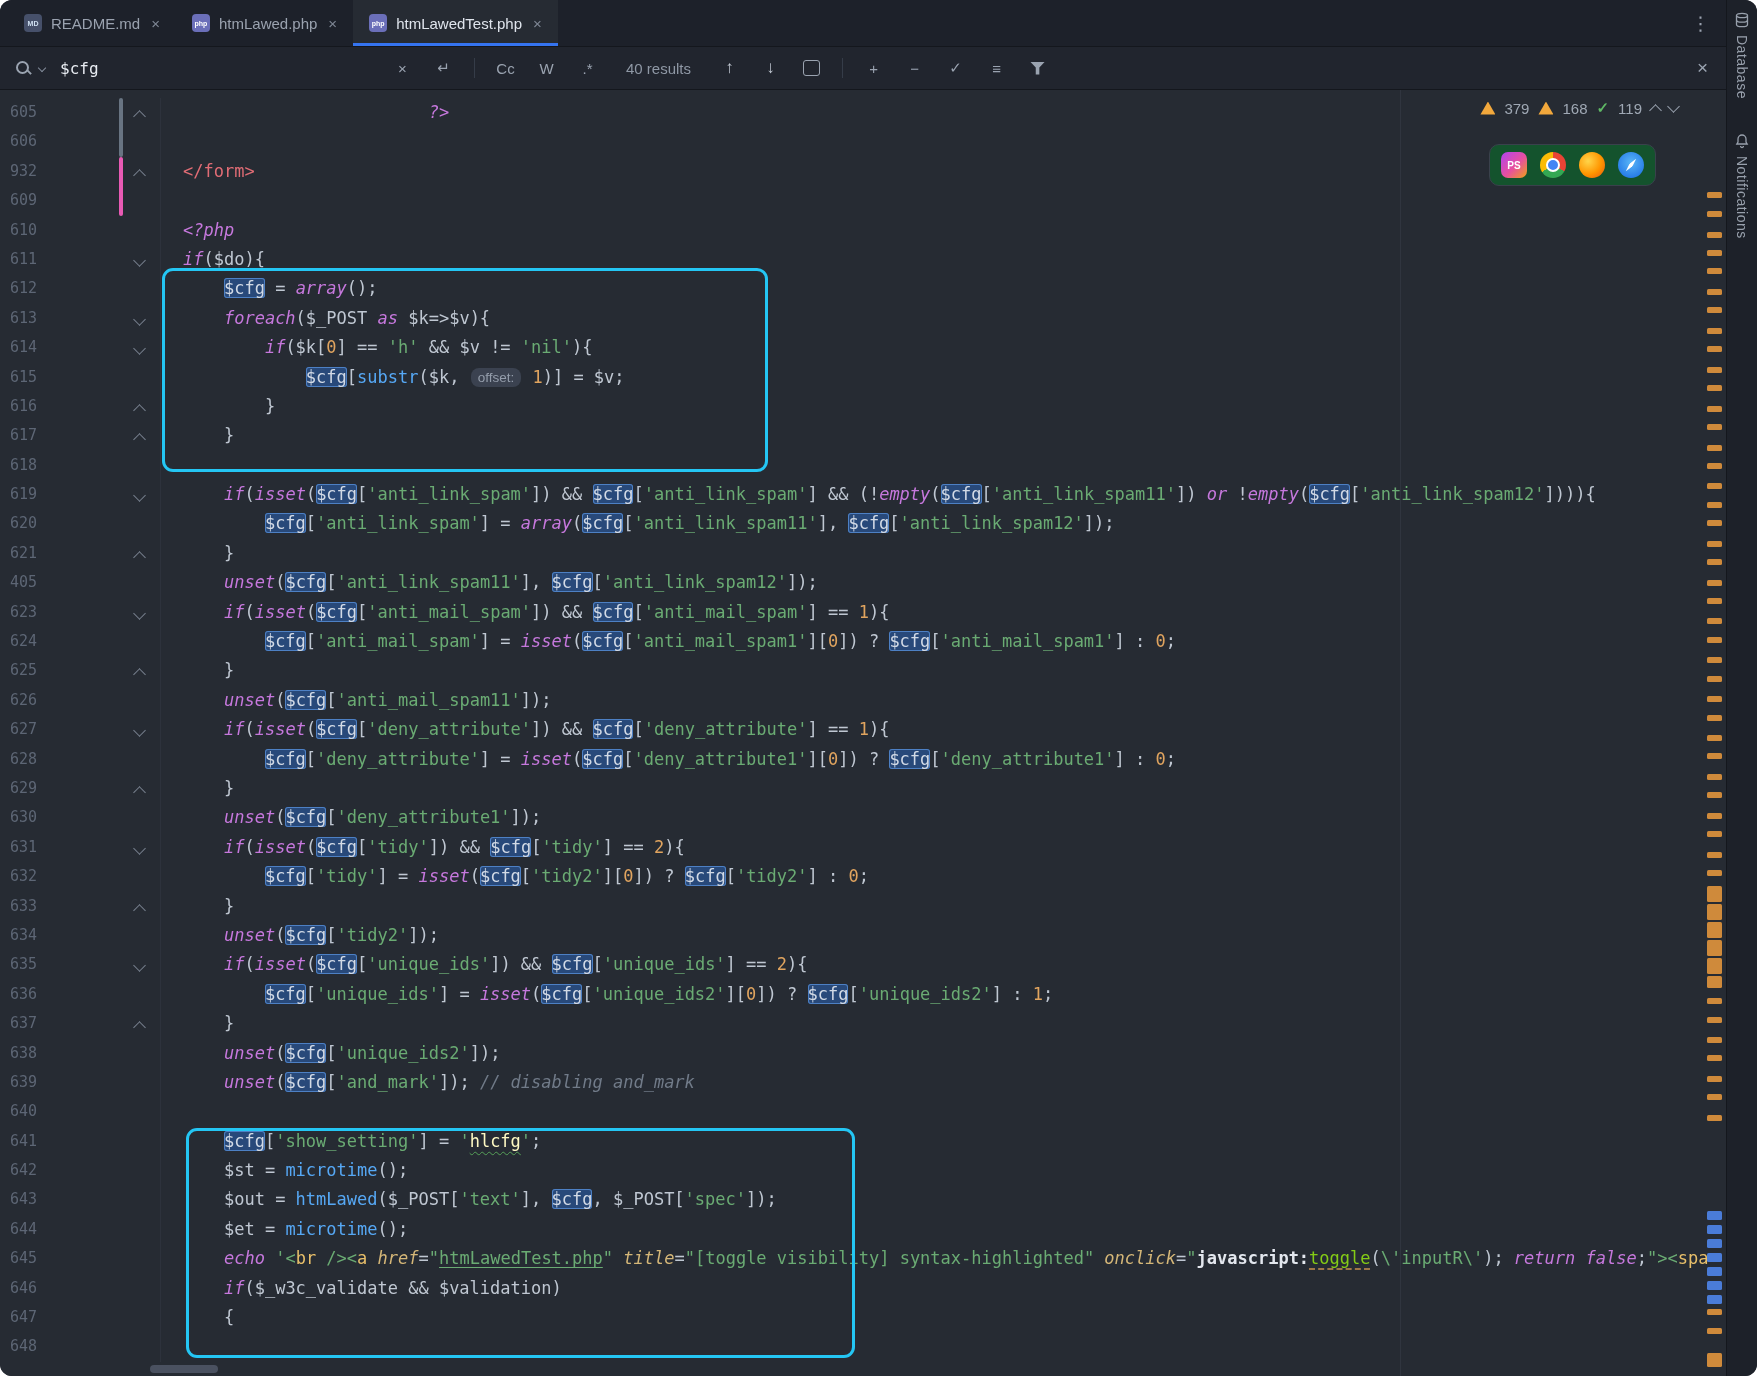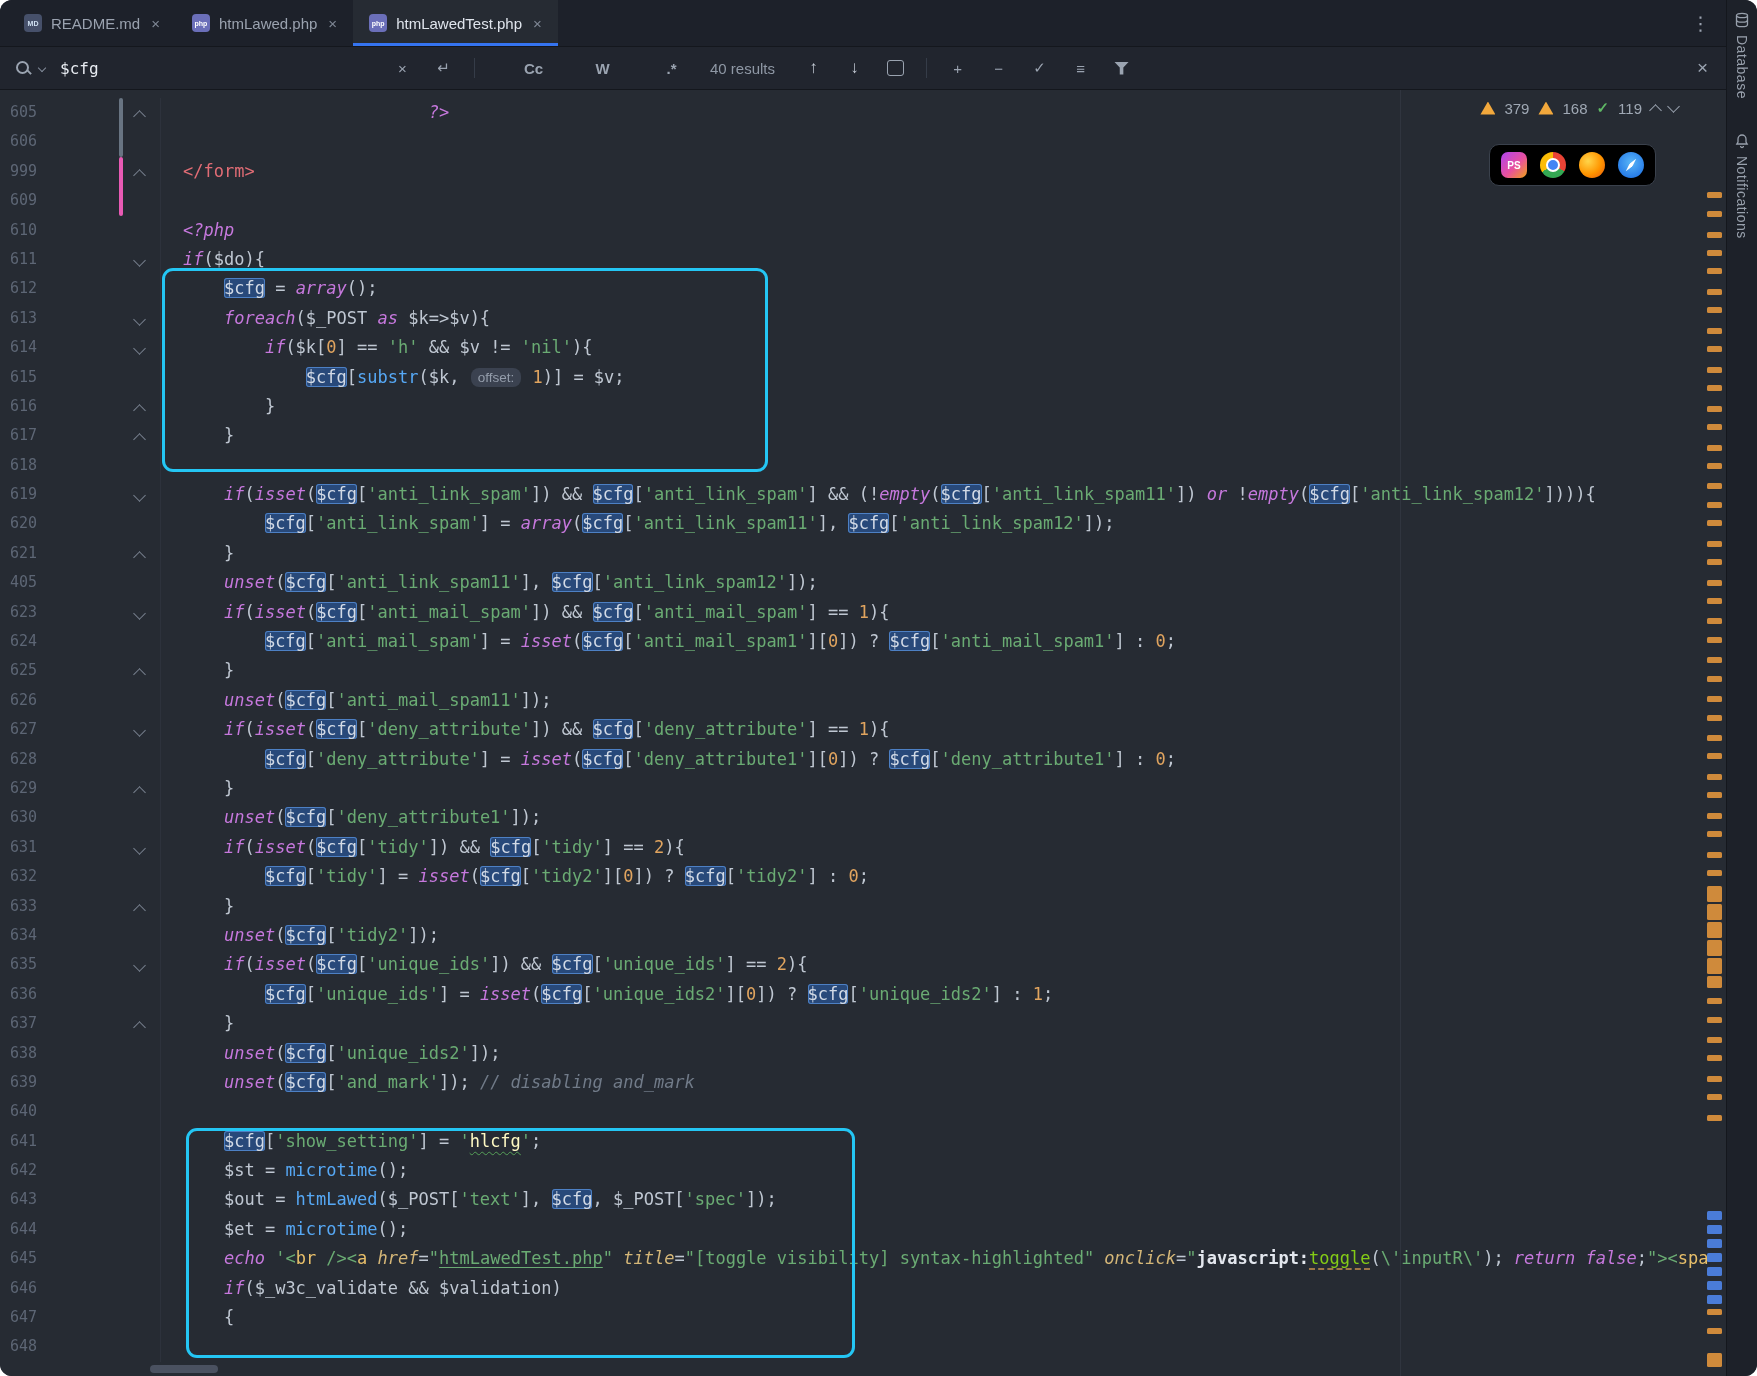--- a/index.html
+++ b/index.html
@@ -20,21 +20,21 @@
 
   
   .findbar{height:42px;background:#21252e;border-bottom:1px solid #14171d;display:flex;align-items:center;padding:0 16px;gap:8px;color:#9aa3b0;}
   .sicon{position:relative;width:15px;height:15px;flex:none;}
   .sicon::before{content:"";position:absolute;left:0;top:0;width:9px;height:9px;border:2px solid #9aa3b0;border-radius:50%;}
   .sicon::after{content:"";position:absolute;left:10px;top:10px;width:6px;height:2px;background:#9aa3b0;transform:rotate(45deg);}
   .mini-chev{width:7px;height:7px;position:relative;margin-right:6px;}
   .mini-chev::before{content:"";position:absolute;left:0;top:0;width:5px;height:5px;border-right:1.6px solid #818a98;border-bottom:1.6px solid #818a98;transform:rotate(45deg);}
   .query{color:#e8ecf2;font-size:16px;width:318px;font-family:"DejaVu Sans Mono",monospace;}
   .fbtn{min-width:27px;height:27px;border-radius:6px;display:grid;place-items:center;color:#9aa3b0;font-size:15px;padding:0 3px;}
-  .fbtn.b{font-weight:bold;margin-left:28px;}
+  .fbtn.b{font-weight:normal;}
   .fdiv{width:1px;height:20px;background:#353c48;margin:0 6px;}
   .fresults{color:#8f98a5;font-size:15px;margin:0 14px;white-space:nowrap;}
   .navarrow{font-size:17px;color:#c3cad4;}
   .sqicon{width:15px;height:14px;border:1.7px solid #9aa3b0;border-radius:3px;}
   .funnel{width:15px;height:13px;background:#9aa3b0;clip-path:polygon(0 0,100% 0,62% 46%,62% 100%,38% 100%,38% 46%);}
   .findclose{margin-left:auto;font-size:19px;color:#9aa3b0;padding-right:2px;}
 
   
   .editor-wrap{position:relative;flex:1;overflow:hidden;background:#262b33;}
   .margin-guide{position:absolute;left:1400px;top:0;bottom:0;width:1px;background:#30353f;}
@@ -75,21 +75,21 @@
 
   
   .inspect{position:absolute;top:9px;right:48px;display:flex;align-items:center;gap:9px;color:#9fa8b4;font-size:15px;z-index:7;}
   .tri{width:15px;height:13px;background:#f2a83c;clip-path:polygon(50% 0,100% 100%,0 100%);position:relative;}
   .okchk{color:#5fb865;font-weight:bold;font-size:15px;}
   .ichev{width:8px;height:8px;border-right:1.8px solid #9aa3b0;border-bottom:1.8px solid #9aa3b0;display:inline-block;}
   .ichev.up{transform:rotate(-135deg);margin-top:4px;}
   .ichev.dn{transform:rotate(45deg);margin-bottom:4px;}
 
   
-  .browsers{position:absolute;top:54px;right:70px;background:#000000;border:1px solid #3a414c;border-radius:10px;
+  .browsers{position:absolute;top:54px;right:70px;background:#14532d;border:1px solid #3a414c;border-radius:10px;
     padding:7px 11px;display:flex;gap:13px;align-items:center;z-index:7;}
   .bic{width:26px;height:26px;flex:none;}
   .bic.ps{border-radius:7px;background:linear-gradient(135deg,#b044f0 0%,#e8509e 55%,#f0a218 100%);display:grid;place-items:center;color:#fff;font-size:10px;font-weight:bold;}
   .bic.chrome{border-radius:50%;background:conic-gradient(#ea4335 0 33%,#34a853 33% 66%,#fbbc05 66% 100%);position:relative;}
   .bic.chrome::after{content:"";position:absolute;left:6px;top:6px;width:14px;height:14px;border-radius:50%;background:#4285f4;border:2.5px solid #fff;box-sizing:border-box;}
   .bic.firefox{border-radius:50%;background:radial-gradient(circle at 35% 35%,#ffd54a,#ff9500 55%,#e8540c);}
   .bic.safari{border-radius:50%;background:radial-gradient(circle at 50% 40%,#59b6f7,#1668e3);position:relative;}
   .bic.safari::after{content:"";position:absolute;left:11px;top:5px;width:4px;height:16px;background:#fff;clip-path:polygon(50% 0,100% 50%,50% 100%,0 50%);transform:rotate(40deg);}
 
   
@@ -168,21 +168,21 @@
             <div class="codeline"><span class="s-i">                        </span><span class="s-k">?&gt;</span></div>
           </div>
           <div class="row">
             <div class="gut">
               <span class="ln">606</span>
             </div>
             <div class="codeline"></div>
           </div>
           <div class="row">
             <div class="gut">
-              <span class="ln">999</span>
+              <span class="ln">932</span>
               <span class="fold u"></span>
             </div>
             <div class="codeline"><span class="s-hr">&lt;/form&gt;</span></div>
           </div>
           <div class="row">
             <div class="gut">
               <span class="ln">609</span>
             </div>
             <div class="codeline"></div>
           </div>

